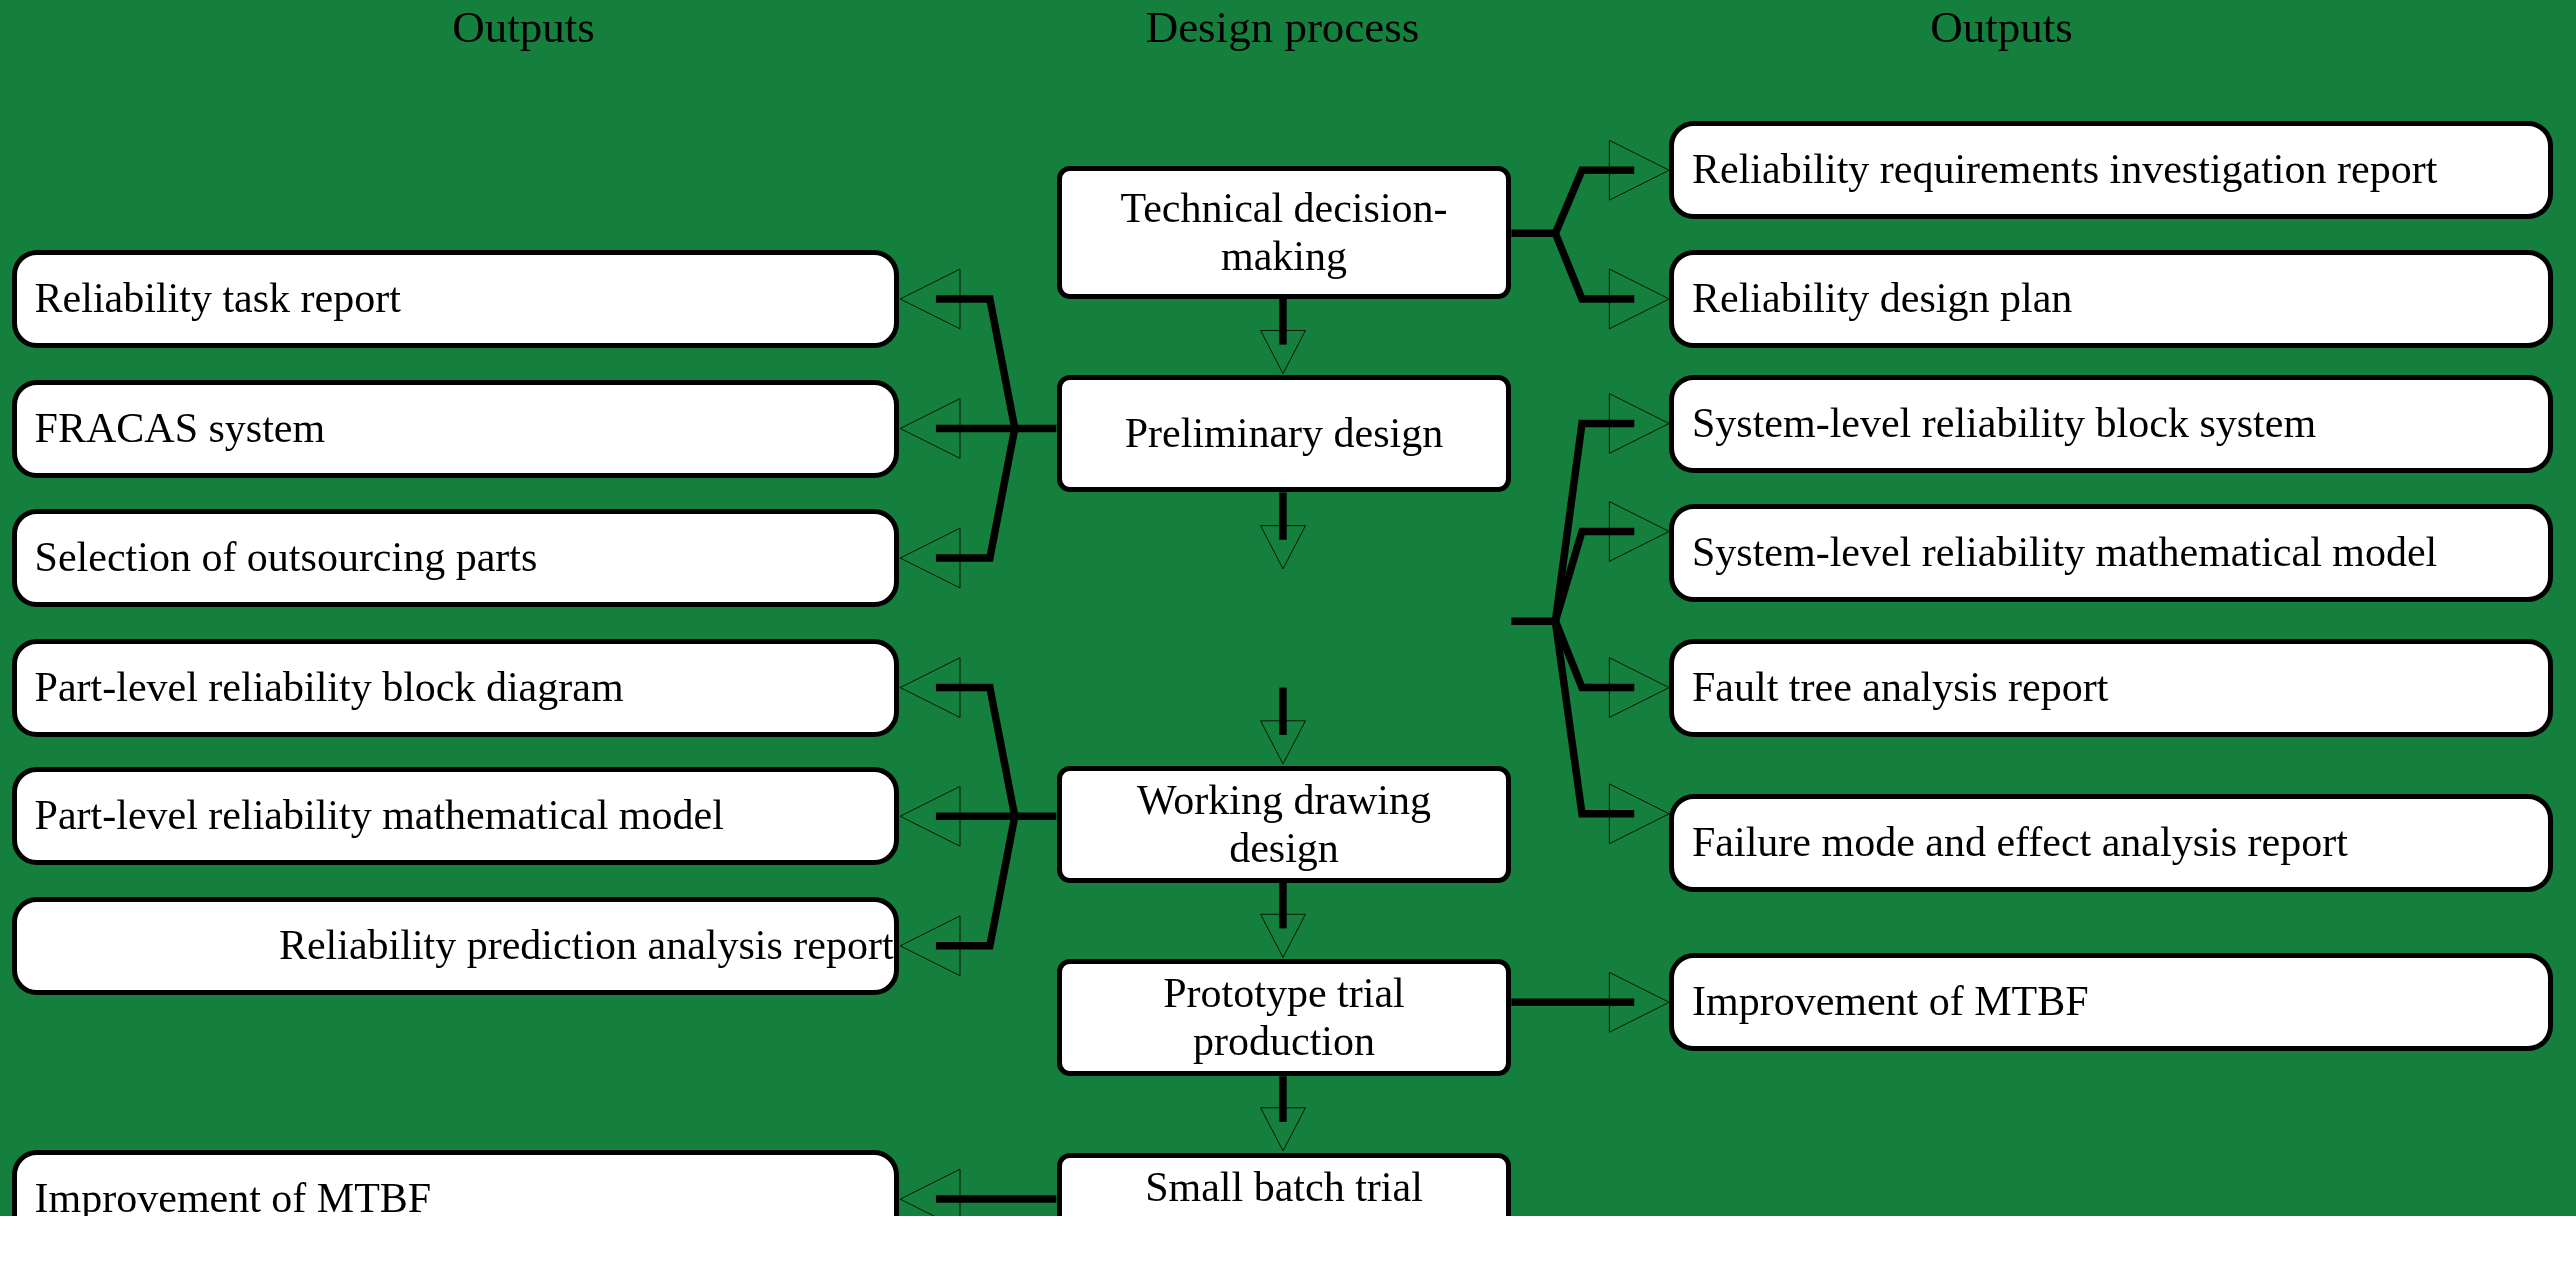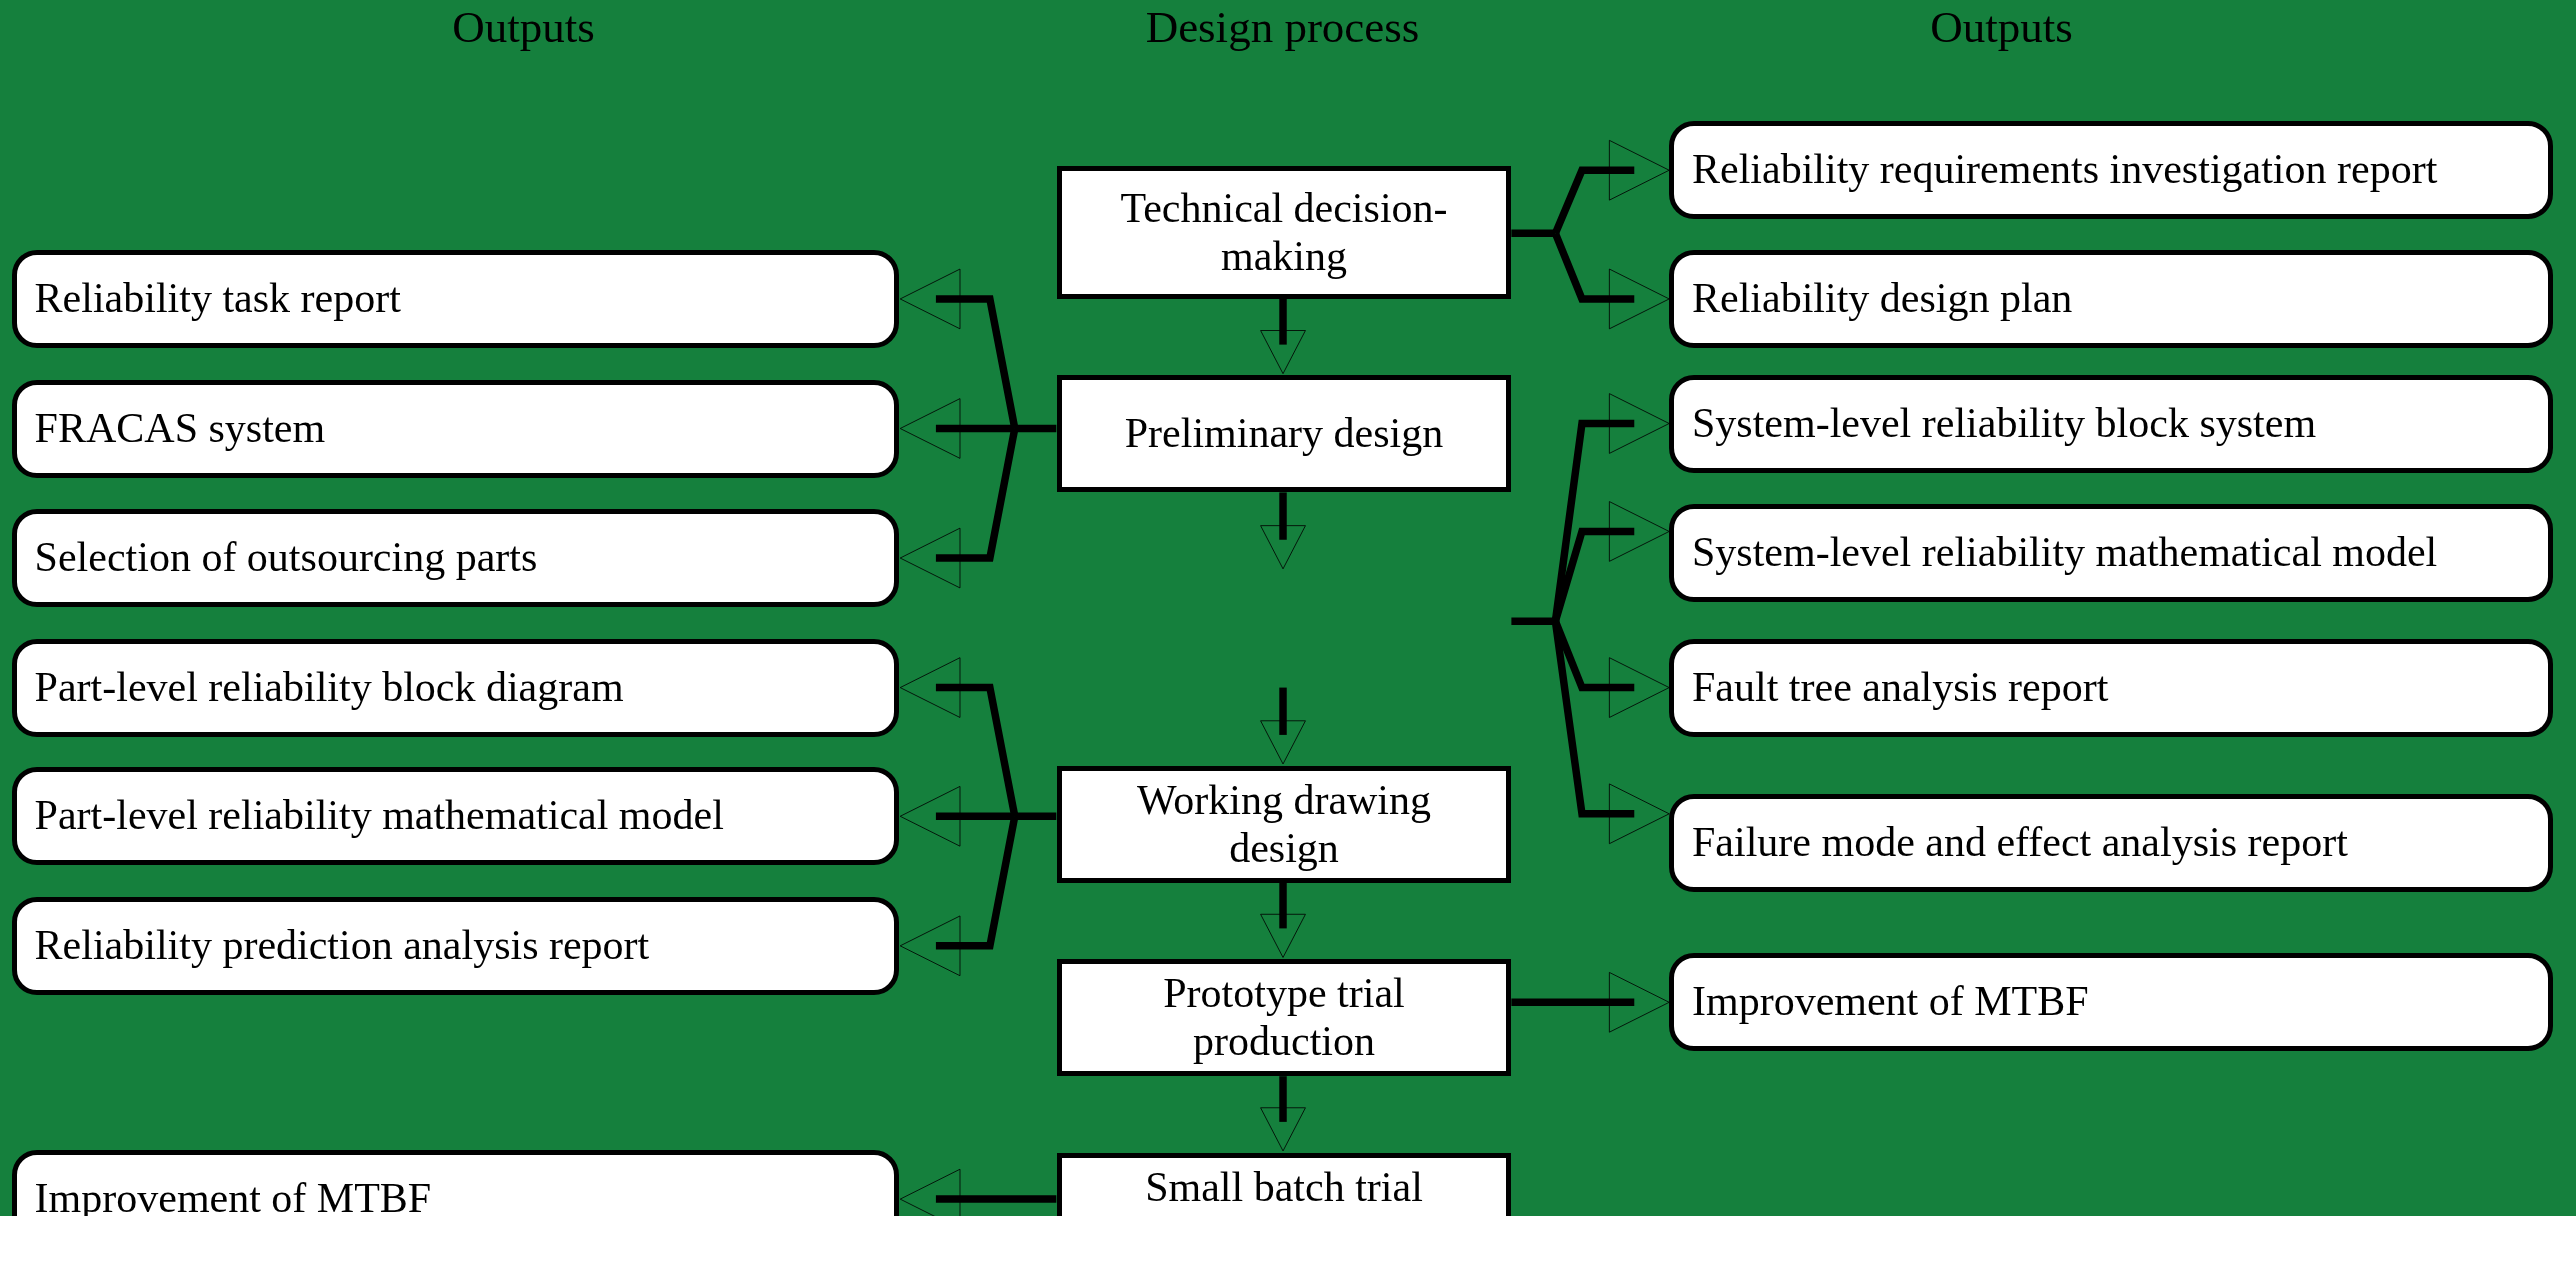--- a/index.html
+++ b/index.html
@@ -37,20 +37,21 @@
   .node.left-node,
   .node.right-node{
     justify-content:flex-start;
     padding-left:18px;
     border-radius:25px;
   }
   .node.center-node{
     justify-content:center;
     text-align:center;
     padding:0 27px;
+    border-radius:13px;
   }
   .node-label{
     font-size:42px;
     line-height:1.12;
     white-space:pre-line;
   }
   .node.center-node .node-label{white-space:pre-line;}
 
   
   #wires{
@@ -210,21 +211,21 @@
   </div>
 
   <div class="node left-node" style="left:11.6px;top:639px;width:887px;height:98px;">
     <span class="node-label">Part-level reliability block diagram</span>
   </div>
 
   <div class="node left-node" style="left:11.6px;top:767px;width:887px;height:98px;">
     <span class="node-label">Part-level reliability mathematical model</span>
   </div>
 
-  <div class="node left-node" style="left:11.6px;top:897px;width:887px;height:98px;">
+  <div class="node left-node" style="left:11.6px;top:897px;width:887px;height:98px;justify-content:flex-end;">
     <span class="node-label">Reliability  prediction analysis report</span>
   </div>
 
   <div class="node left-node" style="left:11.6px;top:1150px;width:887px;height:98px;">
     <span class="node-label">Improvement of MTBF</span>
   </div>
 
   <div class="node right-node" style="left:1669px;top:121px;width:884px;height:98px;">
     <span class="node-label">Reliability requirements investigation report</span>
   </div>

